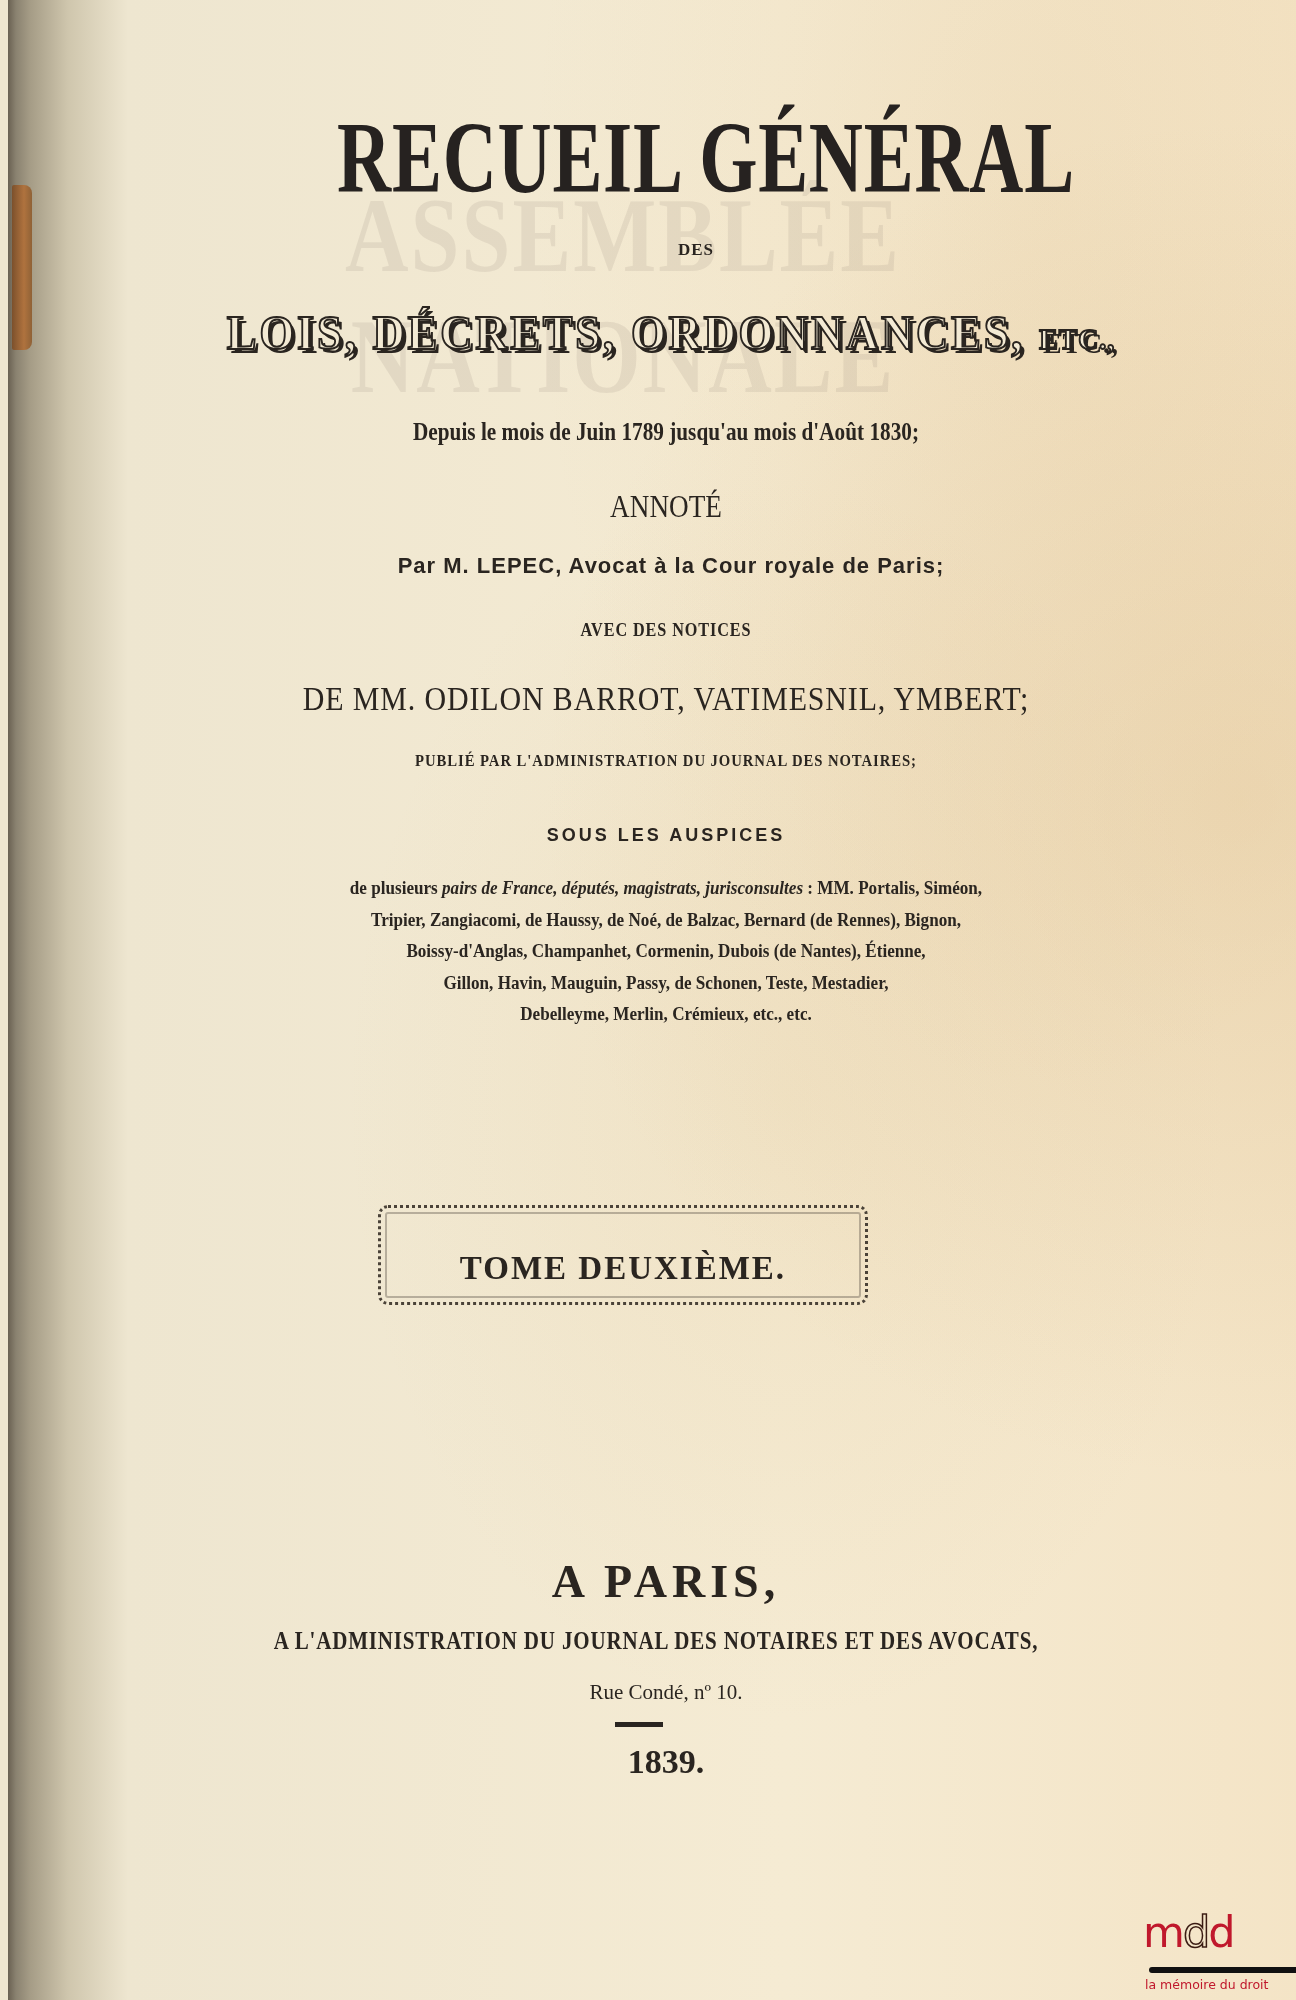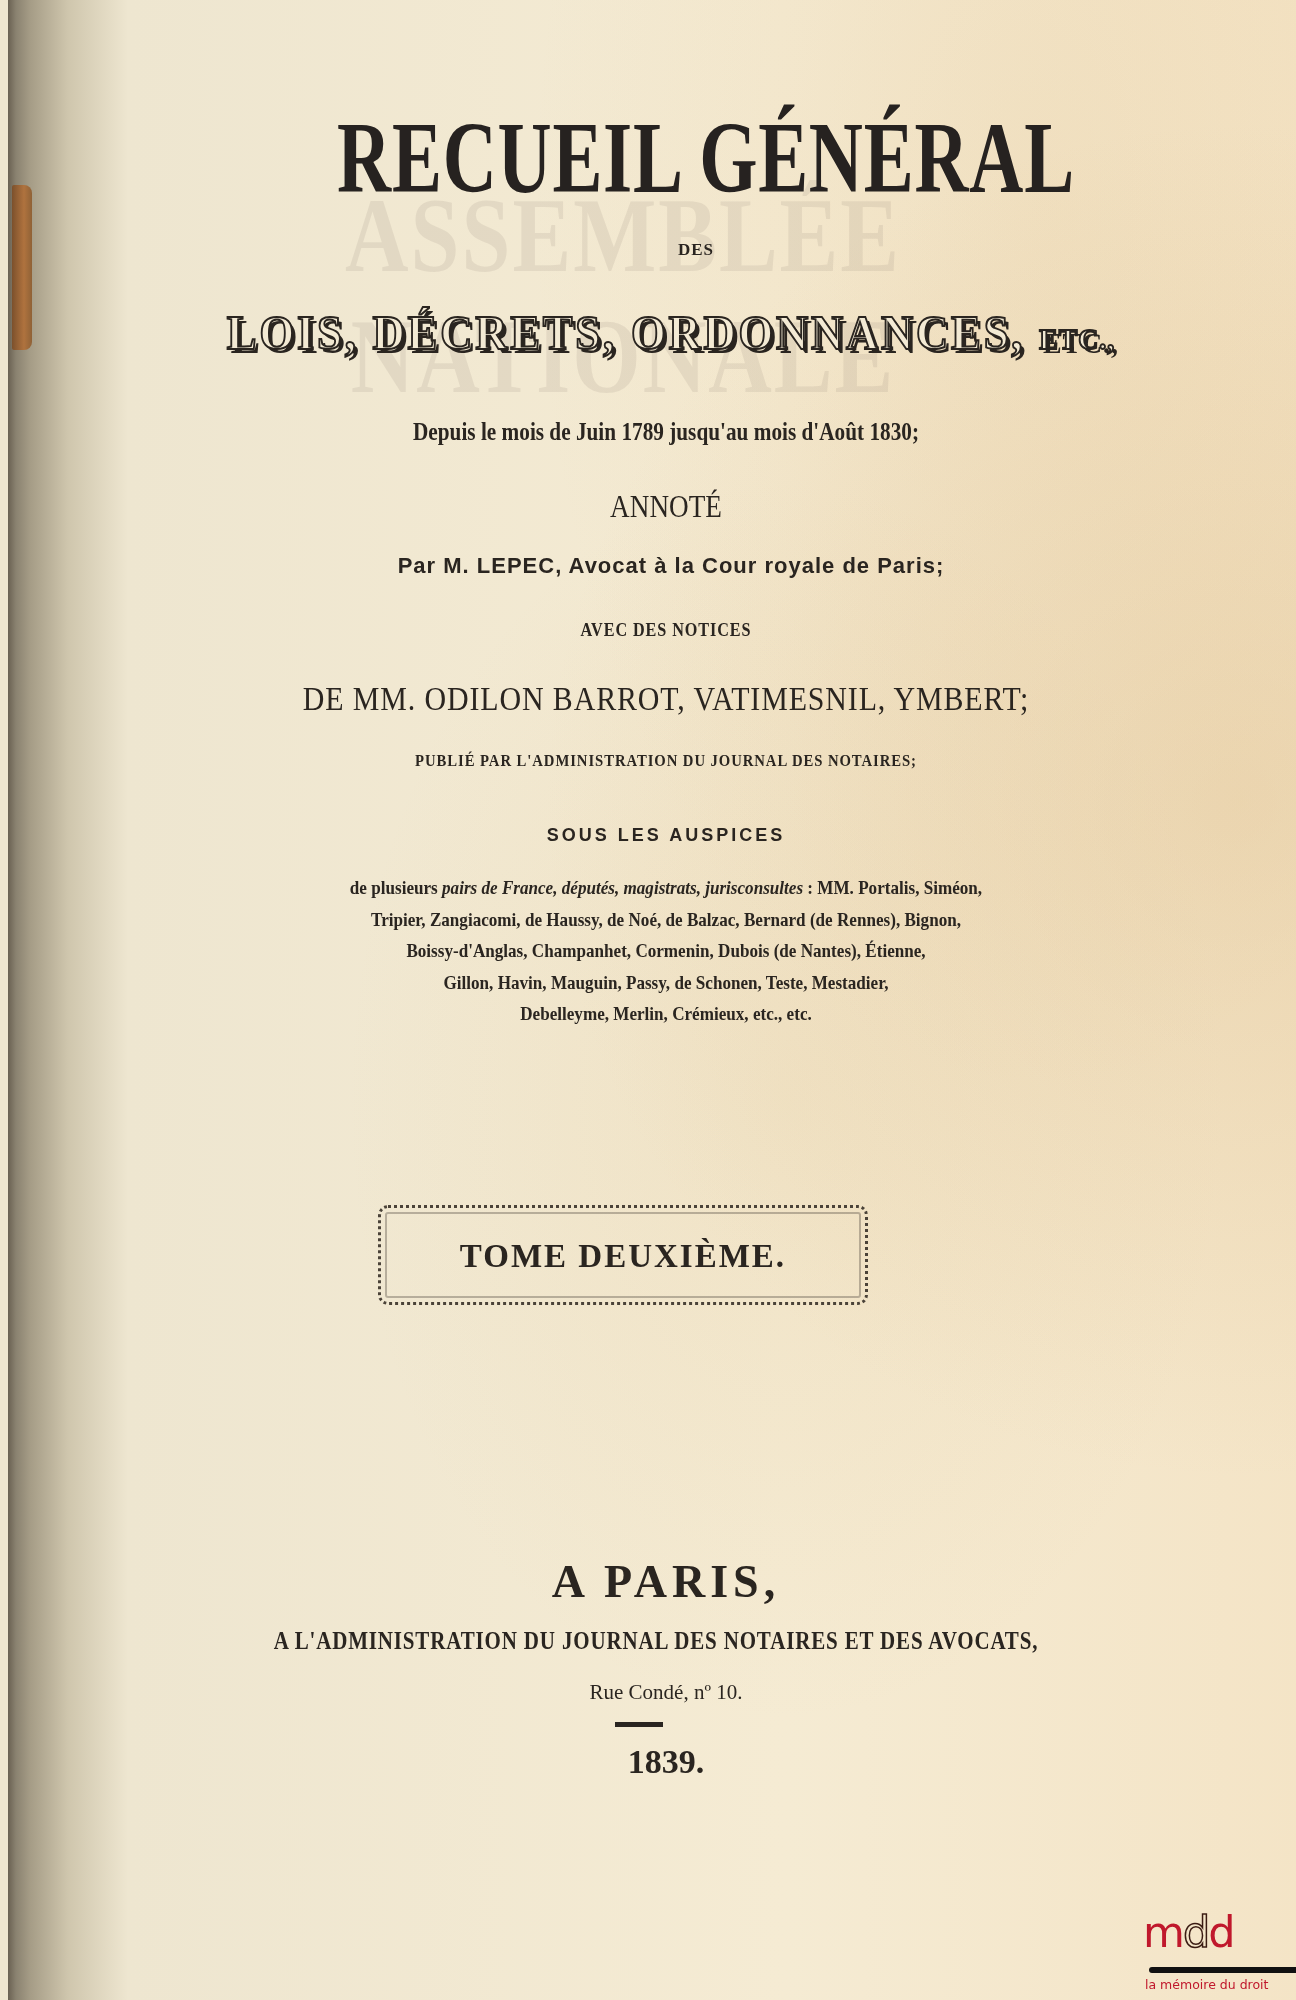--- a/index.html
+++ b/index.html
@@ -53,21 +53,21 @@
     .publie { top: 752px; left: 10px; font-size: 16px; font-weight: bold; letter-spacing: 1px; transform: scaleX(0.92); }
     .sous { top: 825px; left: 10px; font-size: 18px; font-weight: bold; letter-spacing: 3px; font-family: "Liberation Sans", sans-serif; }
     .names { top: 872px; left: 10px; font-size: 19px; font-weight: bold; line-height: 31.5px; transform: scaleX(0.9); }
     .names i { font-style: italic; }
     .tome-box {
       position: absolute; left: 370px; top: 1205px; width: 490px; height: 100px;
       border: 3px dotted #4a4238; border-radius: 10px; box-sizing: border-box;
       outline: 2px solid rgba(74,66,56,0.35); outline-offset: -9px;
     }
     .tome-text {
-      position: absolute; left: 0; top: 30px; width: 100%; text-align: center;
+      position: absolute; left: 0; top: 42px; width: 100%; text-align: center;
       font-size: 33px; font-weight: bold; letter-spacing: 2px;
     }
     .paris { top: 1555px; left: 10px; font-size: 46px; font-weight: bold; letter-spacing: 5px; }
     .admin { top: 1627px; left: 0; font-size: 25px; letter-spacing: 1px; font-weight: bold; transform: scaleX(0.84); }
     .rue { top: 1680px; left: 10px; font-size: 21px; }
     .dash { position: absolute; left: 607px; top: 1722px; width: 48px; height: 5px; background: #2a2520; }
     .year { top: 1743px; left: 10px; font-size: 34px; font-weight: bold; }
     .logo { position: absolute; left: 1135px; top: 1905px; width: 160px; height: 95px; }
     .logo-word { position: absolute; left: 0; top: 0; width: 160px; font-family: "DejaVu Sans", sans-serif; font-size: 43px; line-height: 54px; letter-spacing: -2px; }
     .logo-word .m, .logo-word .d2 { color: #c0182c; }

